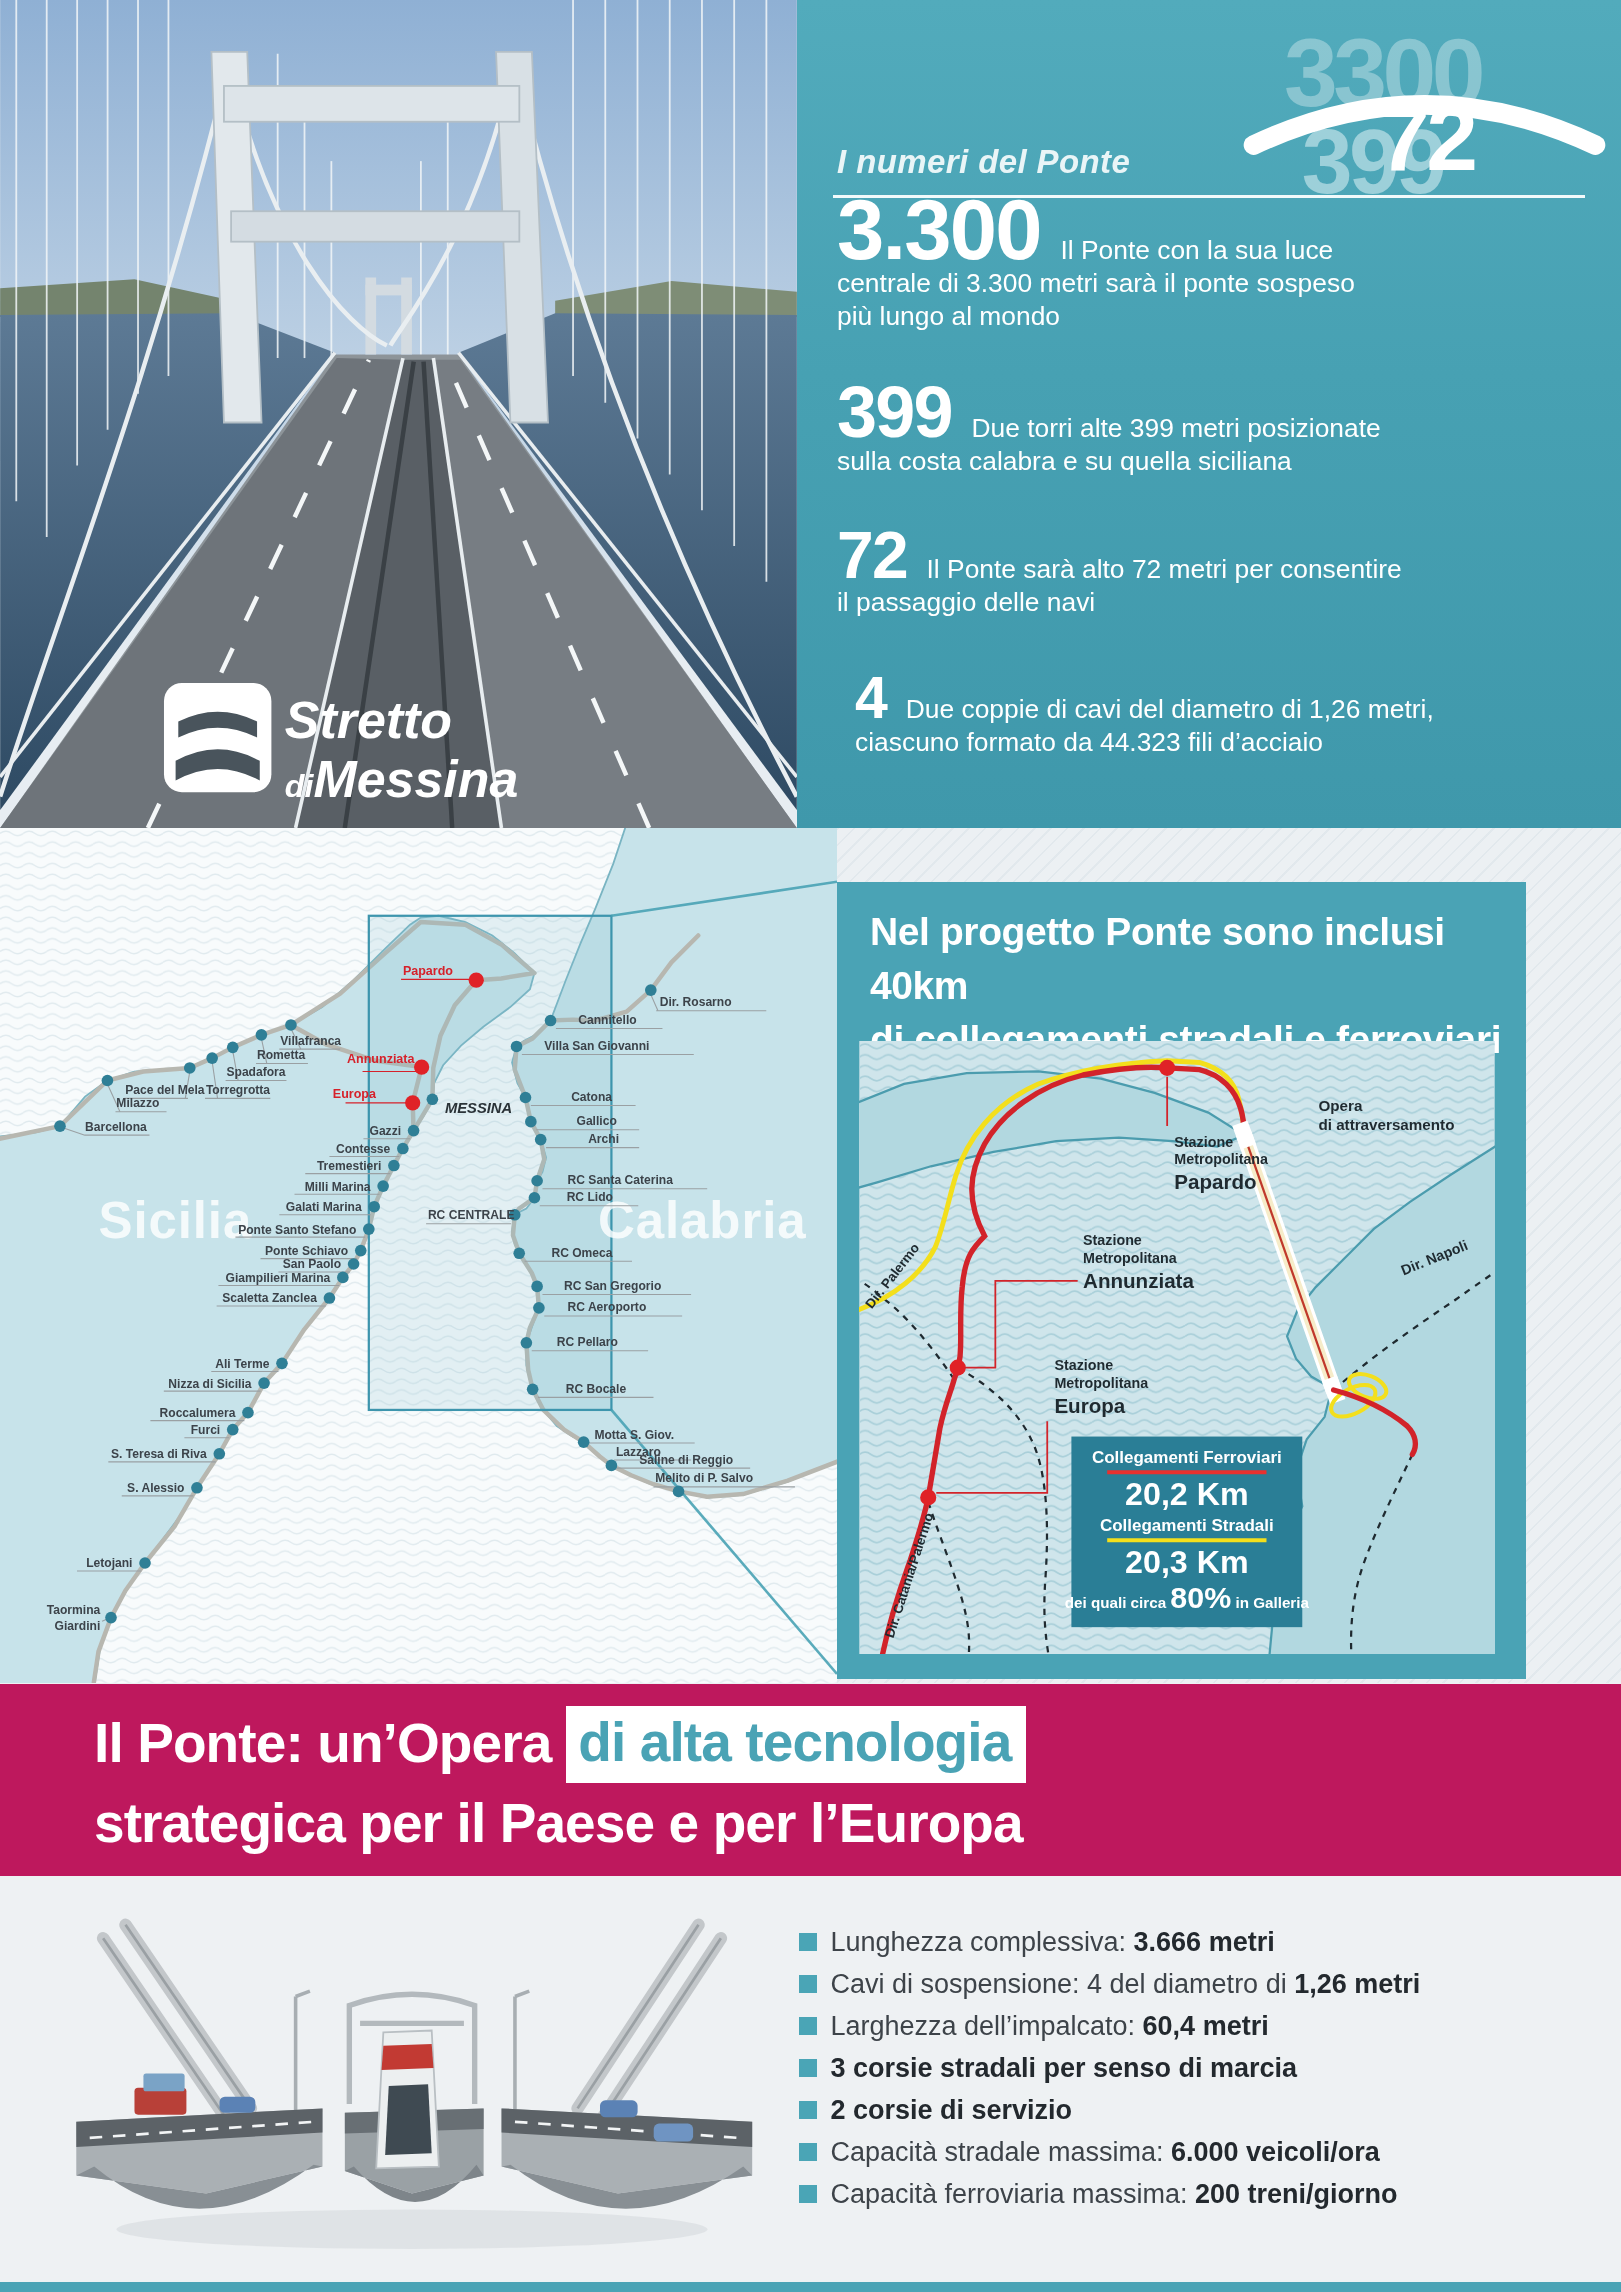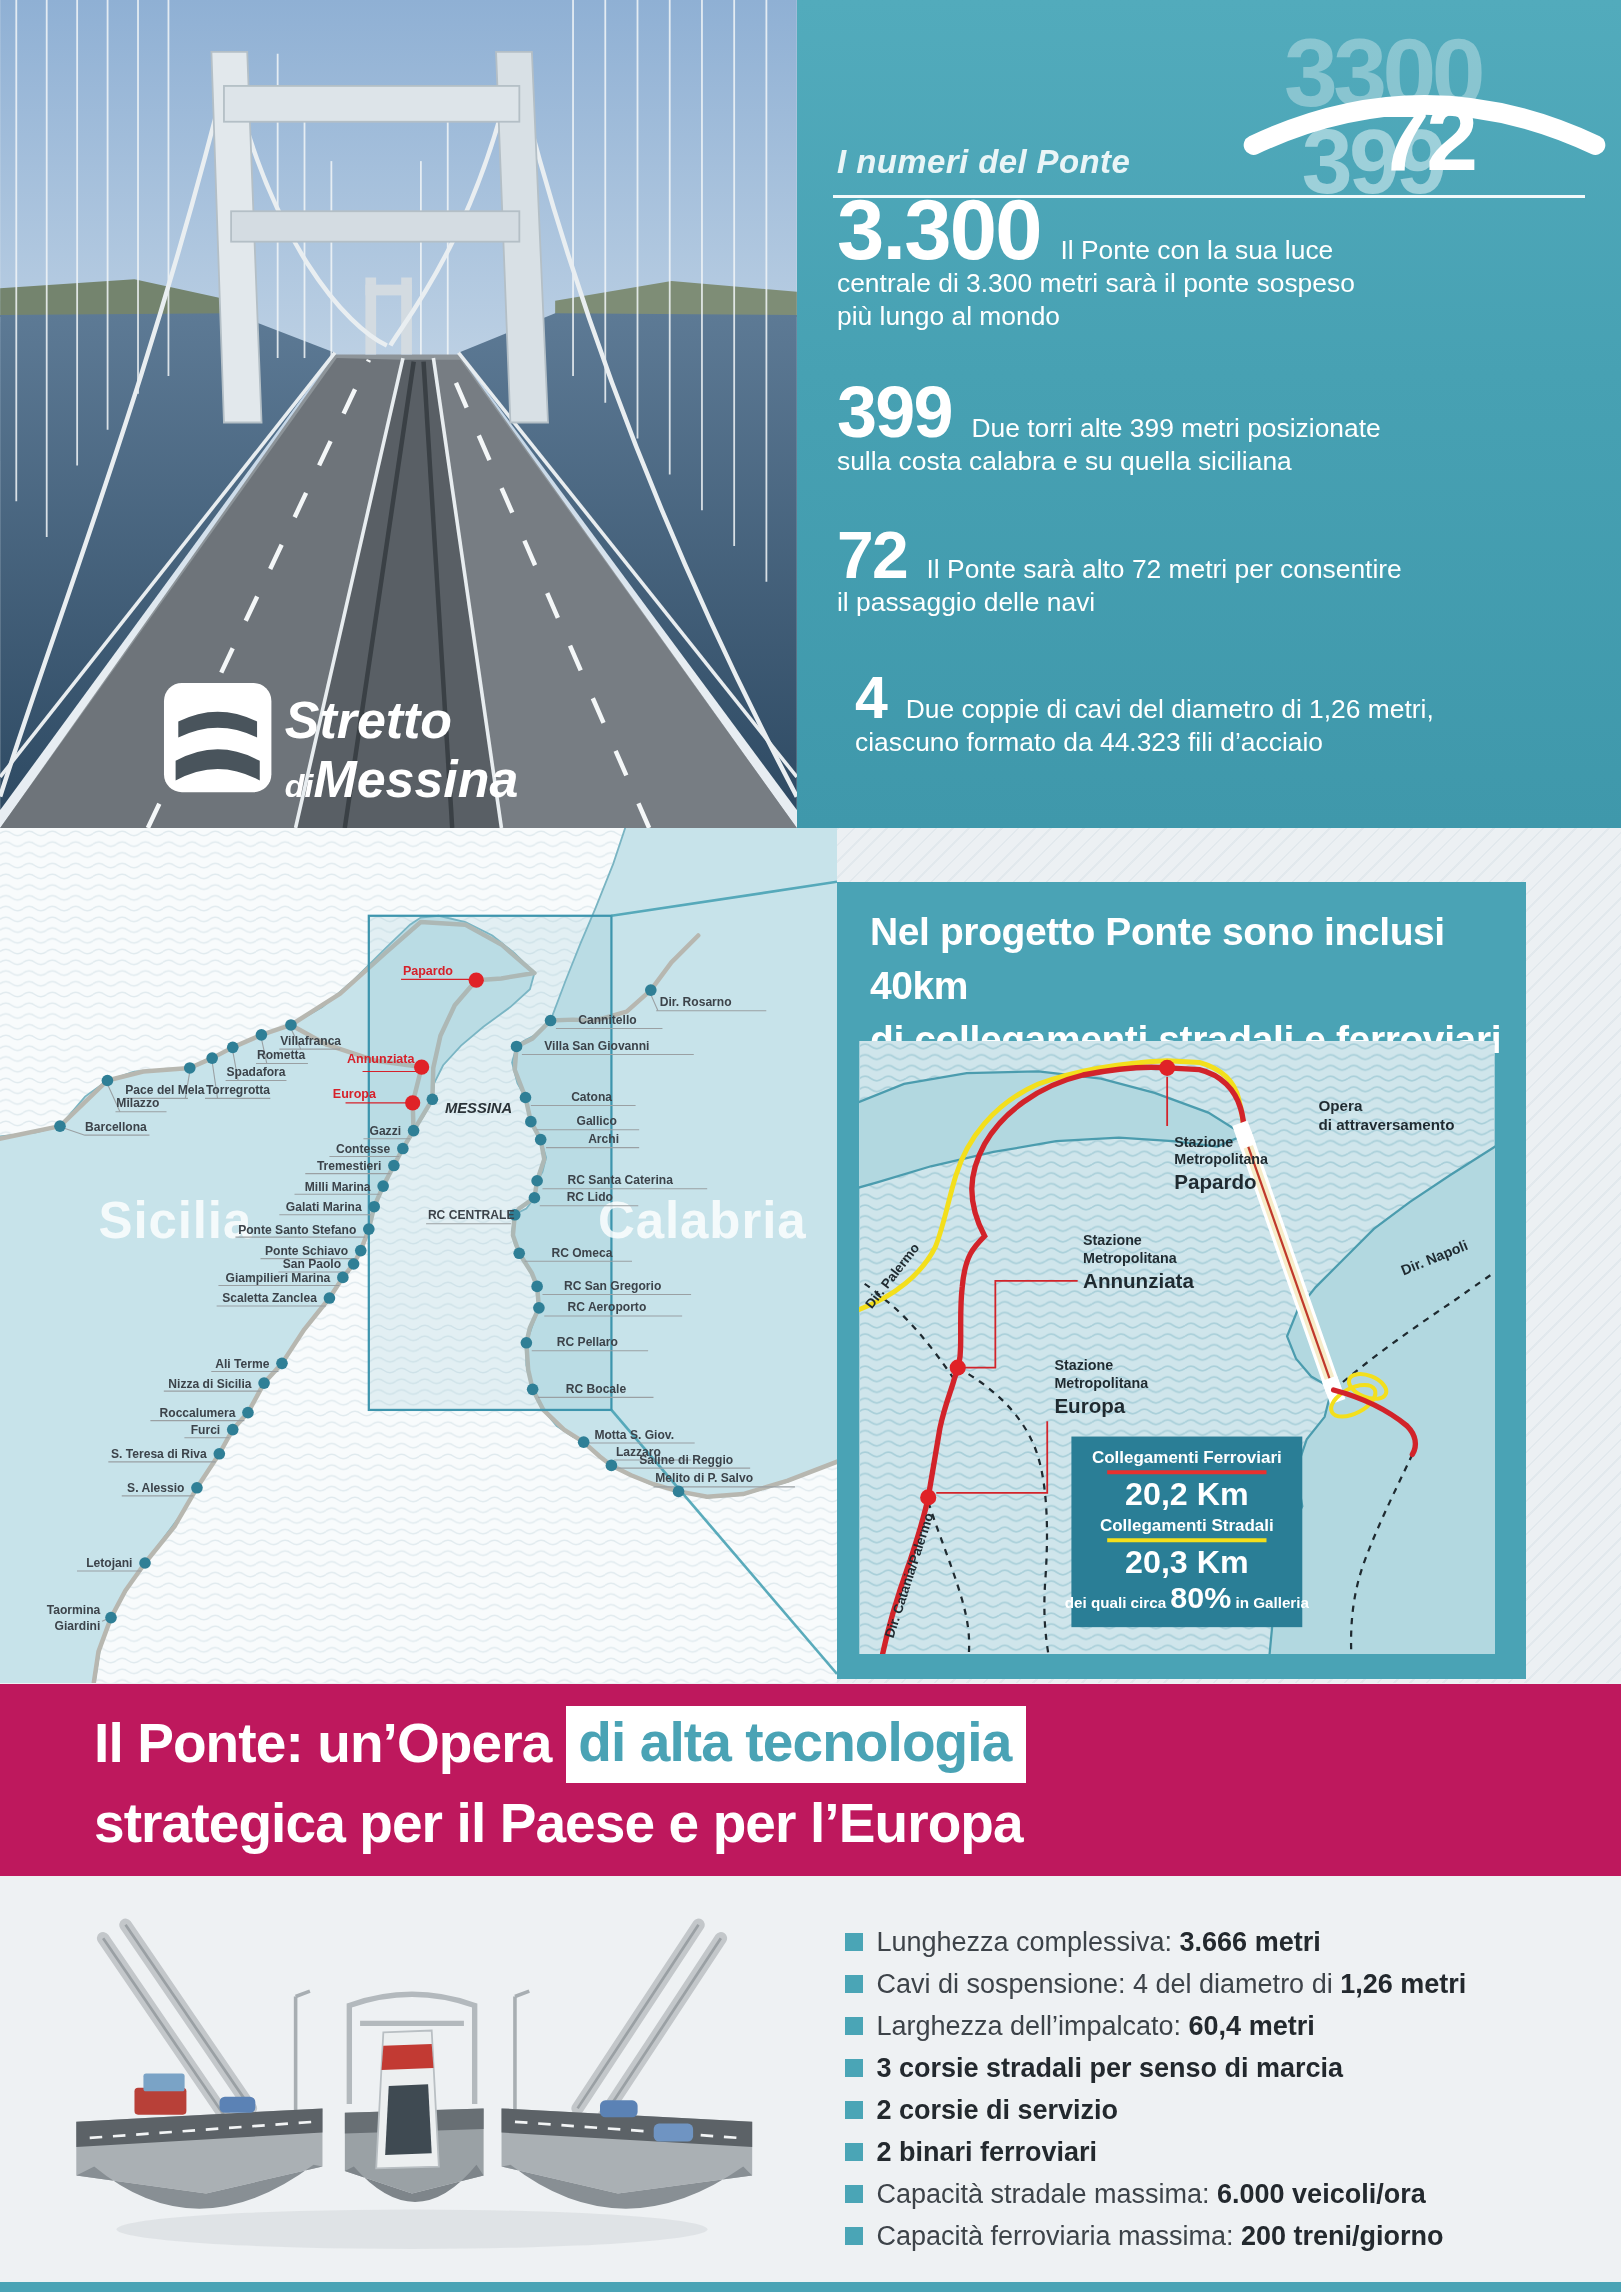--- a/index.html
+++ b/index.html
@@ -29,21 +29,21 @@
   #projectmap{position:absolute;left:22.4px;top:159px;}
   
   #banner{position:absolute;left:0;top:1684px;width:1621px;height:193px;background:#be185d;color:#fff;
      font-weight:bold;font-size:55px;letter-spacing:-0.9px;}
   #banner .l1{position:absolute;left:94px;top:19.7px;height:79px;line-height:79px;}
   #banner .hl{background:#fff;color:#4aa3b5;padding:5.4px 14.3px 9px 12.5px;}
   #banner .l2{position:absolute;left:94px;top:100px;height:79px;line-height:79px;}
   
   #bottom{position:absolute;left:0;top:1876px;width:1621px;height:406px;background:#eef1f3;}
   #xsection{position:absolute;left:27px;top:22.4px;}
-  #specs{position:absolute;left:845px;top:52px;list-style:none;margin:0;padding:0;}
+  #specs{position:absolute;left:799px;top:52px;list-style:none;margin:0;padding:0;}
   #specs li{display:flex;align-items:flex-start;margin-bottom:14px;font-size:27px;color:#3d4349;line-height:28px;}
   #specs .sq{flex:0 0 auto;width:18px;height:18px;background:#4aa5b6;margin:4.5px 13.4px 0 0;}
   #specs b{color:#23292e;}
   #footer-bar{position:absolute;left:0;top:2282px;width:1621px;height:10.7px;background:#4aa3b5;}
   
   .plbl{font-family:"Liberation Sans",sans-serif;font-size:13.5px;font-weight:bold;fill:#3c434a;}
   .plred{font-family:"Liberation Sans",sans-serif;font-size:14px;font-weight:bold;fill:#d6212a;}
   .reg{font-family:"Liberation Sans",sans-serif;font-size:57px;font-weight:bold;fill:rgba(255,255,255,.8);letter-spacing:1px;}
   .mlbl{font-family:"Liberation Sans",sans-serif;font-weight:bold;fill:#1f2a30;}
   .wlbl{font-family:"Liberation Sans",sans-serif;font-weight:bold;fill:#fff;}
@@ -536,24 +536,20 @@
       <li>
           <span class="sq"></span>
           <span><span></span><b>3 corsie stradali per senso di marcia</b></span>
         </li>
       <li>
           <span class="sq"></span>
           <span><span></span><b>2 corsie di servizio</b></span>
         </li>
       <li>
           <span class="sq"></span>
-          <span><span></span><b>2 binari ferroviari</b></span>
-        </li>
-      <li>
-          <span class="sq"></span>
           <span><span>Capacità stradale massima: </span><b>6.000 veicoli/ora</b></span>
         </li>
       <li>
           <span class="sq"></span>
           <span><span>Capacità ferroviaria massima: </span><b>200 treni/giorno</b></span>
         </li>
     </ul>
   </div>
 
   <div id="footer-bar"></div>

